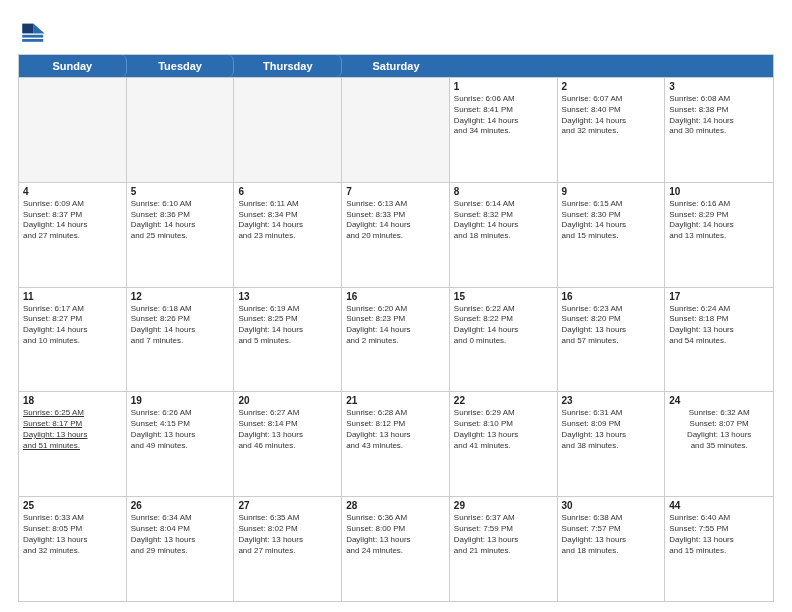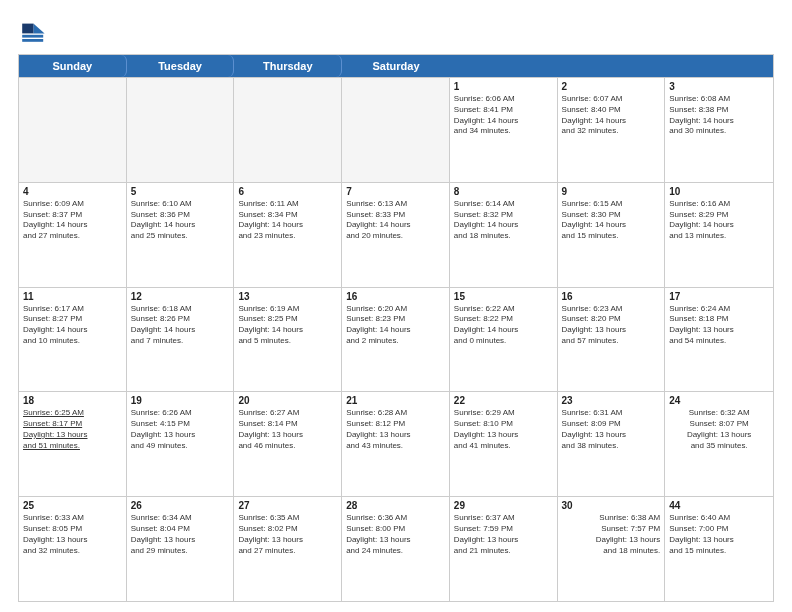--- a/index.html
+++ b/index.html
@@ -350,28 +350,28 @@
           </div>
           <div class="cal-cell">
             <div class="day-num">29</div>
             <div class="cell-info" style="white-space: pre-line;">Sunrise: 6:37 AM
 Sunset: 7:59 PM
 Daylight: 13 hours
 and 21 minutes.</div>
           </div>
           <div class="cal-cell">
             <div class="day-num">30</div>
-            <div class="cell-info" style="white-space: pre-line; text-align: right;">Sunrise: 6:38 AM
+            <div class="cell-info" style="white-space: pre-line;">Sunrise: 6:38 AM
 Sunset: 7:57 PM
 Daylight: 13 hours
 and 18 minutes.</div>
           </div>
           <div class="cal-cell">
             <div class="day-num">44</div>
             <div class="cell-info" style="white-space: pre-line;">Sunrise: 6:40 AM
-Sunset: 7:00 PM
+Sunset: 7:55 PM
 Daylight: 13 hours
 and 15 minutes.</div>
           </div>
         </div>
       </div>
   </div>
 </div>
 
 </body></html>

